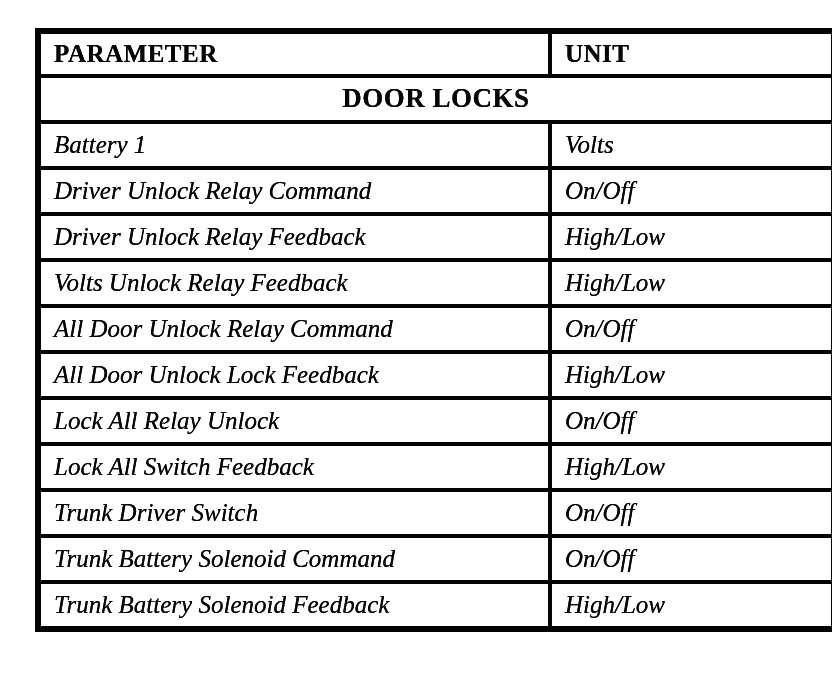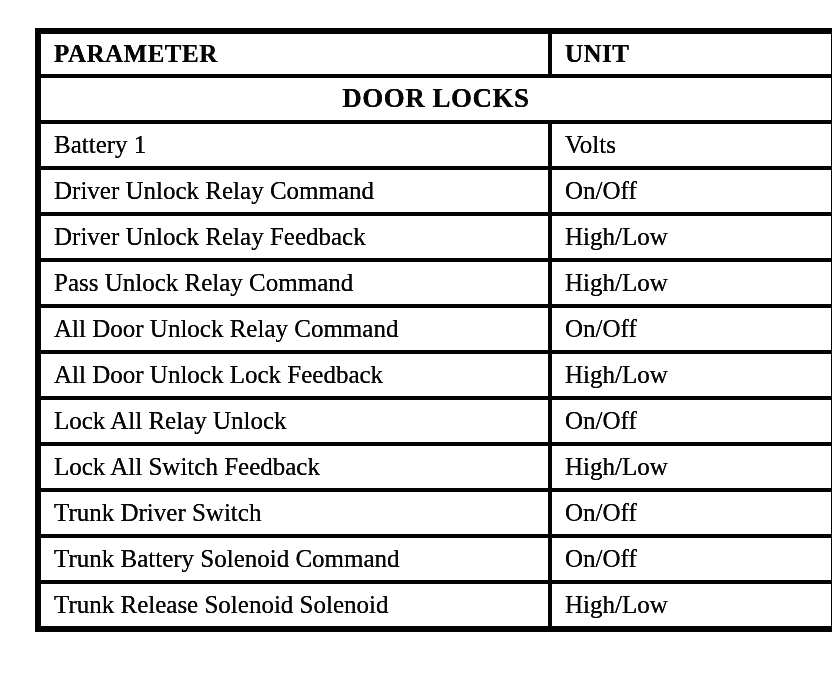--- a/index.html
+++ b/index.html
@@ -48,21 +48,21 @@
     letter-spacing: 0.5px;
   }
   tr.section-row th {
     font-weight: bold;
     text-align: center;
     padding: 0;
     height: 42px;
     font-size: 27px;
     letter-spacing: 0.5px;
   }
-  tbody tr td { height: 42px; }
+  tbody tr td { height: 42px; font-style: italic; }
   
   table.param-table th, table.param-table td {
     text-shadow: 0 0 0.4px #000;
   }
 </style>
 </head>
 <body>
 
 <div class="page">
   <table class="param-table">
@@ -85,21 +85,21 @@
     <td>Driver Unlock Relay Command</td>
     <td>On/Off</td>
   </tr>
 
   <tr>
     <td>Driver Unlock Relay Feedback</td>
     <td>High/Low</td>
   </tr>
 
   <tr>
-    <td>Pass Unlock Relay Command</td>
+    <td>Volts Unlock Relay Feedback</td>
     <td>High/Low</td>
   </tr>
 
   <tr>
     <td>All Door Unlock Relay Command</td>
     <td>On/Off</td>
   </tr>
 
   <tr>
     <td>All Door Unlock Lock Feedback</td>
@@ -120,18 +120,18 @@
     <td>Trunk Driver Switch</td>
     <td>On/Off</td>
   </tr>
 
   <tr>
     <td>Trunk Battery Solenoid Command</td>
     <td>On/Off</td>
   </tr>
 
   <tr>
-    <td>Trunk Release Solenoid Solenoid</td>
+    <td>Trunk Battery Solenoid Feedback</td>
     <td>High/Low</td>
   </tr>
 </tbody>
   </table>
 </div>
 
 </body></html>

